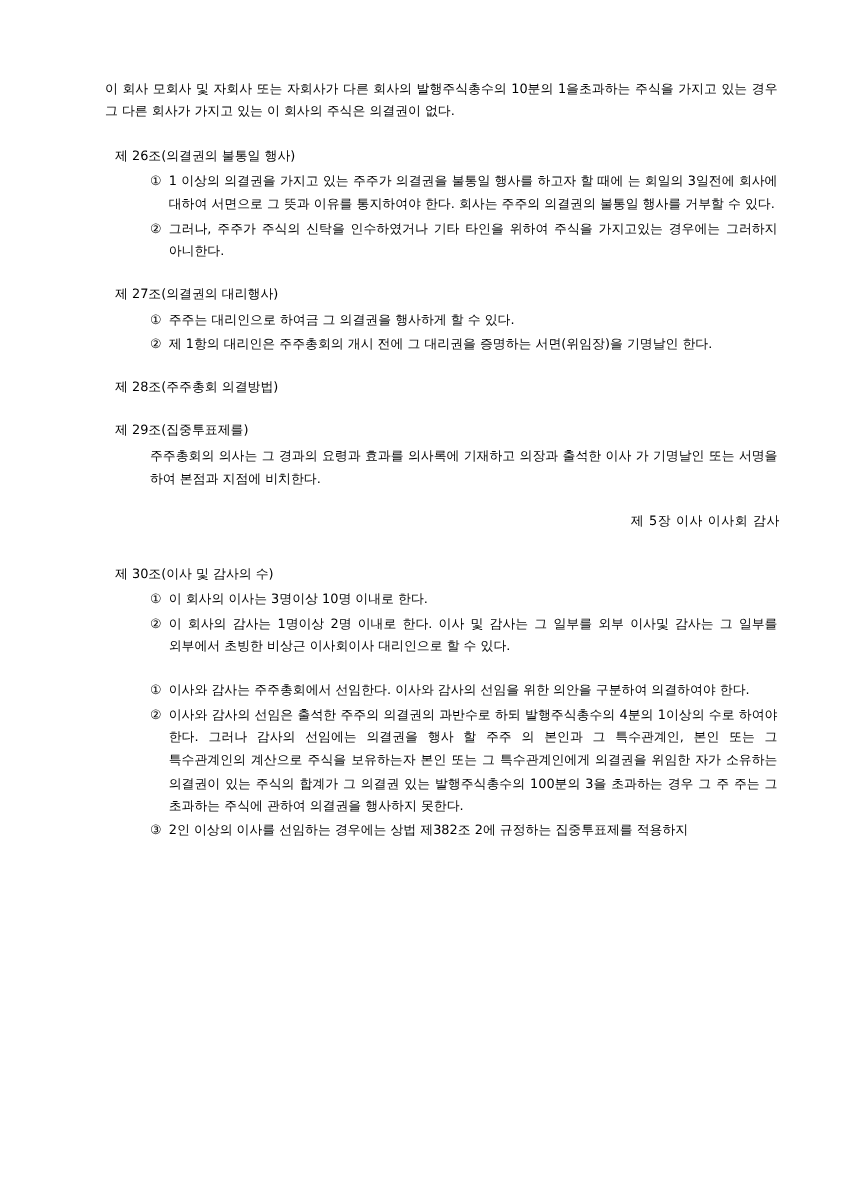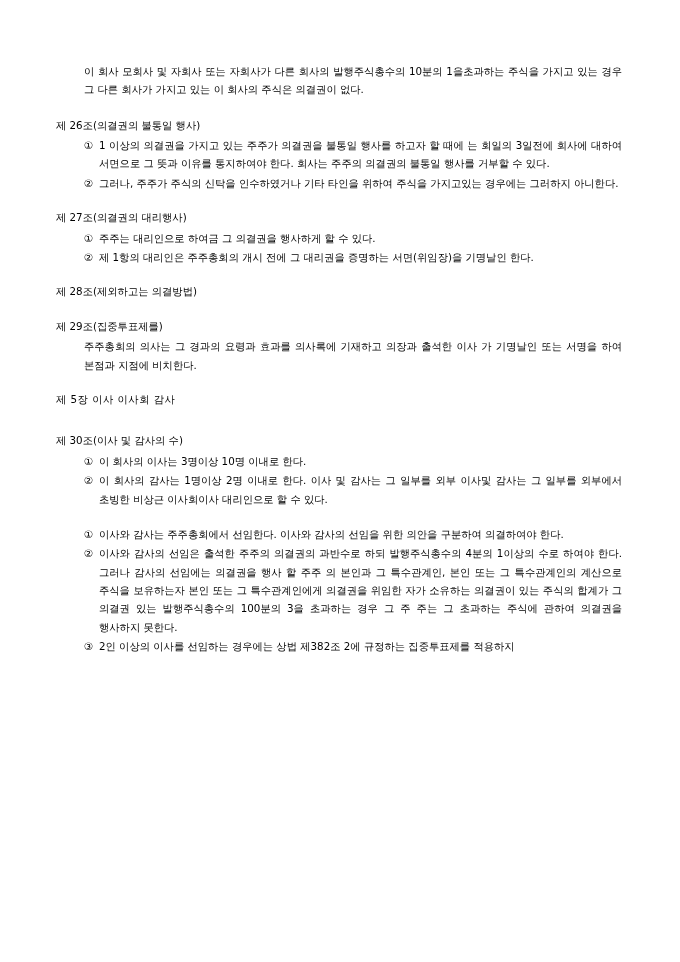--- a/index.html
+++ b/index.html
@@ -36,20 +36,21 @@
   .intro {
     padding-left: 28px;
     padding-right: 2px;
     margin-bottom: 18px;
   }
   .intro .para:first-letter {
     
   }
   .article {
     margin-bottom: 17px;
+    margin-left: 36px;
   }
   .art-title {
     font-size: 10.3px;
     line-height: 1.7;
     margin: 0 0 2px 0;
     padding-left: 0;
   }
   .items {
     list-style: none;
     margin: 0;
@@ -74,21 +75,21 @@
     line-height: 1.78;
     text-align: justify;
     text-justify: inter-character;
     word-break: keep-all;
   }
   .plain-body {
     padding-left: 28px;
     padding-right: 2px;
   }
   .chapter {
-    text-align: left;
+    text-align: right;
     font-size: 10.3px;
     line-height: 1.7;
     margin: 10px 0 24px 0;
     letter-spacing: 0.5px;
   }
 </style>
 </head>
 <body>
 
 <div class="page">
@@ -119,21 +120,21 @@
         <span class="item-text">주주는 대리인으로 하여금 그 의결권을 행사하게 할 수 있다.</span>
       </div>
       <div class="item">
         <span class="item-marker">②</span>
         <span class="item-text">제 1항의 대리인은 주주총회의 개시 전에 그 대리권을 증명하는 서면(위임장)을 기명날인 한다.</span>
       </div>
     </div>
   </div>
 
   <div class="block article">
-    <div class="art-title">제 28조(제외하고는 의결방법)</div>
+    <div class="art-title">제 28조(주주총회 의결방법)</div>
   </div>
 
   <div class="block article">
     <div class="art-title">제 29조(집중투표제를)</div>
     <div class="plain-body">
       <div class="para">주주총회의 의사는 그 경과의 요령과 효과를 의사록에 기재하고 의장과 출석한 이사 가 기명날인 또는 서명을 하여 본점과 지점에 비치한다.</div>
     </div>
   </div>
 
   <div class="chapter">제 5장 이사 이사회 감사</div>

